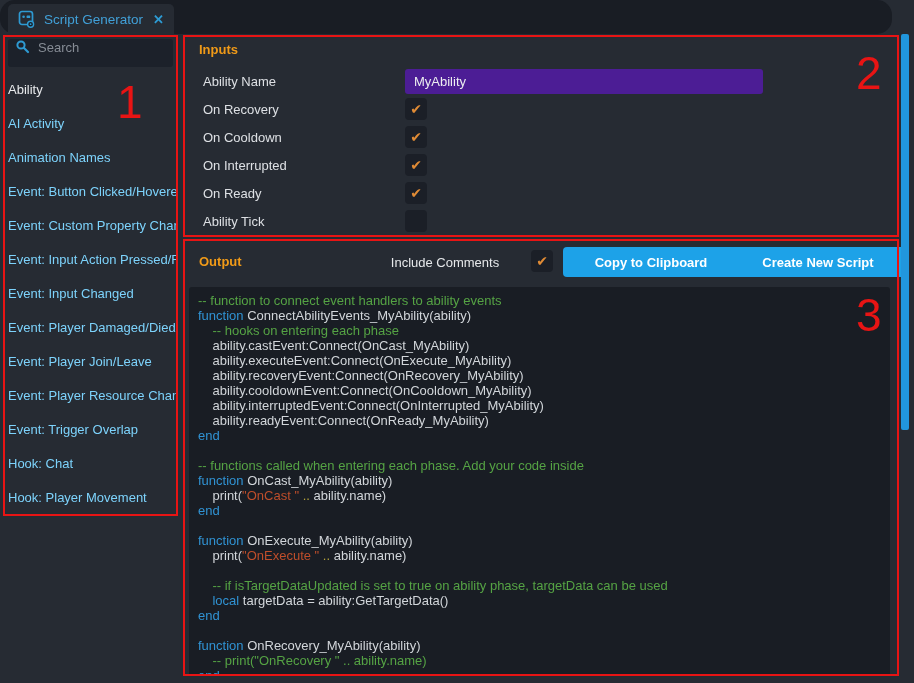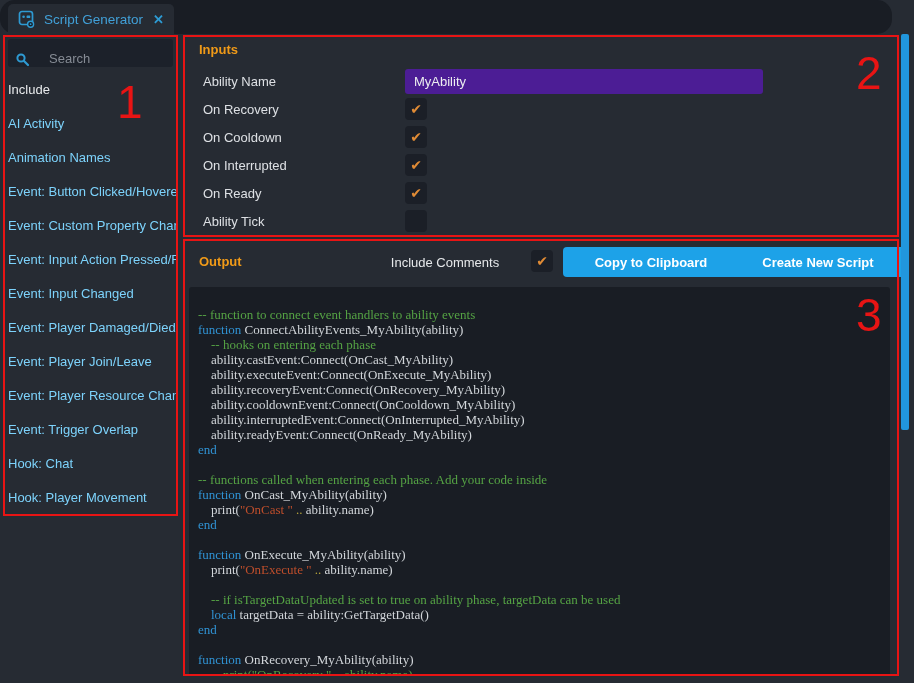--- a/index.html
+++ b/index.html
@@ -8,21 +8,21 @@
 
   
   .topbar{position:absolute;top:0;left:0;width:892px;height:34px;background:#191d24;border-radius:15px;}
   .tab{position:absolute;left:8px;top:4px;height:30px;background:#262b33;border-radius:5px 5px 0 0;
        display:flex;align-items:center;gap:7px;padding:0 10px;box-sizing:border-box;}
   .tab-label{color:#41a0d8;font-size:13.5px;white-space:nowrap;}
   .tab-close{color:#2d9bd4;font-weight:bold;font-size:13px;cursor:pointer;margin-left:3px;}
 
   
   .sidebar-search{position:absolute;left:8px;top:39px;width:165px;height:28px;background:#1c212a;
-       border-radius:3px;display:flex;align-items:flex-end;gap:17px;padding:0 7px;box-sizing:border-box;}
+       border-radius:3px;display:flex;align-items:flex-start;gap:6px;padding:0 7px;box-sizing:border-box;}
   .search-input{background:transparent;border:none;outline:none;color:#cfd3d8;font-size:13px;width:115px;
        font-family:"Liberation Sans",sans-serif;}
   .search-input::placeholder{color:#868c95;opacity:1;}
   .side-list{position:absolute;left:8px;top:72px;width:168px;}
   .side-item{height:34px;display:flex;align-items:center;font-size:13px;color:#7dd3fc;
        white-space:nowrap;overflow:hidden;cursor:pointer;}
   .side-item.selected{color:#e8eaec;}
 
   
   .panel-header{position:absolute;color:#f09a18;font-weight:bold;font-size:13px;padding-left:9px;}
@@ -40,22 +40,22 @@
   
   .include-label{position:absolute;left:370px;top:255px;width:150px;text-align:center;color:#e6e8ea;font-size:13px;}
   #include-cb{position:absolute;left:531px;top:250px;}
   .btn{position:absolute;top:247px;width:176px;height:30px;background:#1da2e8;border-radius:4px;color:#fff;
        font-weight:bold;font-size:13px;display:flex;align-items:center;justify-content:center;cursor:pointer;}
   #btn-copy{left:563px;}
   #btn-create{left:730px;}
 
   
   .code-area{position:absolute;left:189px;top:287px;width:701px;height:389px;background:#191d24;border-radius:3px;
-       padding:20px 0 0 9px;box-sizing:border-box;overflow:hidden;
-       font-family:Liberation Serif, serif;font-size:13px;line-height:15px;color:#d2d6da;white-space:pre;}
+       padding:6px 0 0 9px;box-sizing:border-box;overflow:hidden;
+       font-family:Liberation Sans, sans-serif;font-size:13px;line-height:15px;color:#d2d6da;white-space:pre;}
   .code-line{height:15px;}
   .tok-c{color:#55a344;}
   .tok-k{color:#3093d4;}
   .tok-s{color:#bf4e2b;}
   .tok-o{color:#b1a13a;}
   .tok-p{color:#d2d6da;}
 
   
   .scroll-thumb{position:absolute;left:901px;top:34px;width:8px;height:396px;background:#2196dd;border-radius:2px;cursor:pointer;}
 
@@ -94,21 +94,21 @@
     <span style="display:flex;">
       <svg width="15" height="15" viewBox="0 0 15 15">
         <circle cx="6" cy="6" r="3.6" fill="none" stroke="#2e9ad2" stroke-width="2"></circle>
         <line x1="9" y1="9" x2="13" y2="13" stroke="#2e9ad2" stroke-width="2.2" stroke-linecap="round"></line>
       </svg>
     </span>
     <input class="search-input" placeholder="Search" style="">
   </div>
 
   <div class="side-list" id="side-list">
-      <div class="side-item selected">Include</div>
+      <div class="side-item selected">Ability</div>
       <div class="side-item">AI Activity</div>
       <div class="side-item">Animation Names</div>
       <div class="side-item">Event: Button Clicked/Hovered</div>
       <div class="side-item">Event: Custom Property Changed</div>
       <div class="side-item">Event: Input Action Pressed/Released</div>
       <div class="side-item">Event: Input Changed</div>
       <div class="side-item">Event: Player Damaged/Died/Respawned</div>
       <div class="side-item">Event: Player Join/Leave</div>
       <div class="side-item">Event: Player Resource Changed</div>
       <div class="side-item">Event: Trigger Overlap</div>

